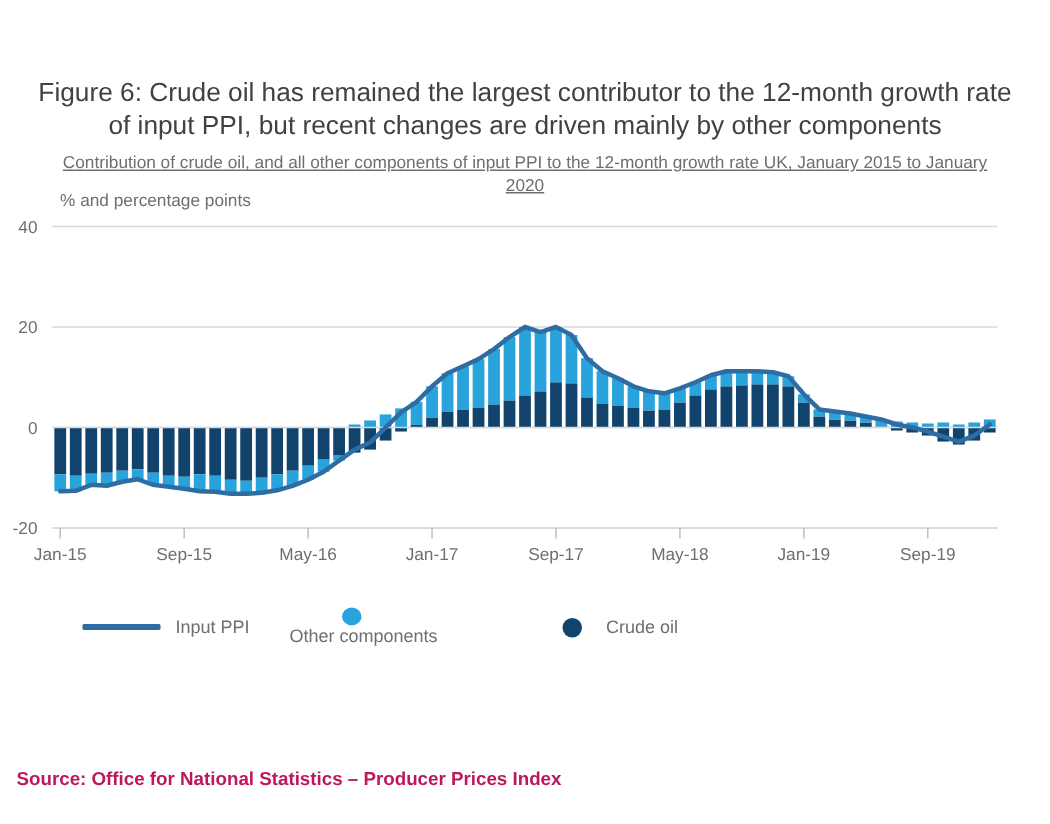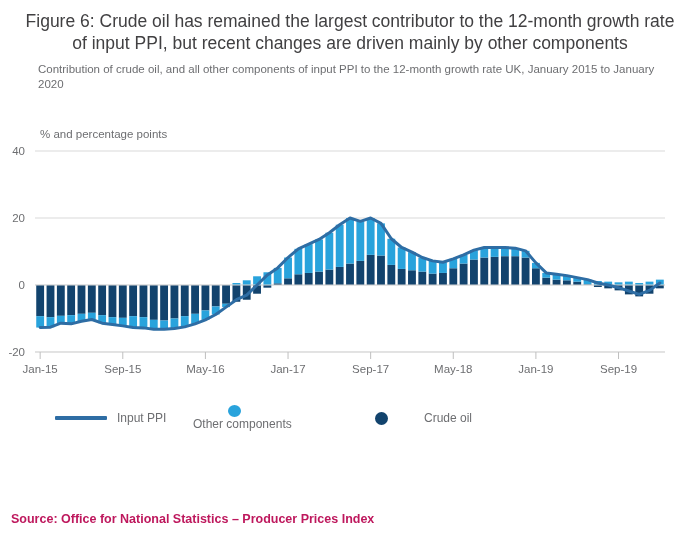--- a/index.html
+++ b/index.html
@@ -11,28 +11,30 @@
     overflow:hidden;
     position:relative;
   }
   .fig-title{
     font-size:17.5px;
     line-height:22px;
     color:#414042;
     text-align:center;
     padding:10px 22px 0 22px;
     font-weight:400;
+    margin-top:40px;
   }
   .fig-sub{
     font-size:11.5px;
     line-height:15px;
     color:#6d6e71;
-    text-align:left;
+    text-align:center;
     padding:8px 38px 0 38px;
     font-weight:400;
+    text-decoration:underline;
   }
   .chart-wrap{
     position:absolute;
     left:0;top:128px;
     width:616px;height:260px;
   }
   .axis-unit{
     position:absolute;
     left:40px;top:0px;
     font-size:11.5px;
@@ -353,19 +355,19 @@
 
 <div class="legend">
   <div class="legend-item" style="left:0px;align-items:center;">
     <span class="legend-line"></span>
     <span>Input PPI</span>
   </div>
   <div class="legend-item" style="left:138px;flex-direction:column;">
     <span class="legend-dot" style="background:#29a3dc;"></span>
     <span>Other components</span>
   </div>
-  <div class="legend-item" style="left:320px;gap:20px;">
+  <div class="legend-item" style="left:320px;">
     <span class="legend-dot" style="background:#12436d;"></span>
     <span>Crude oil</span>
   </div>
 </div>
 
 <div class="source">Source: Office for National Statistics – Producer Prices Index</div>
 
 </body></html>

